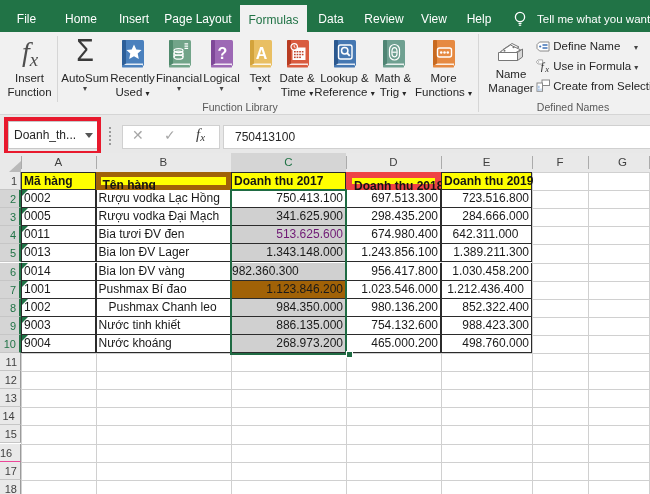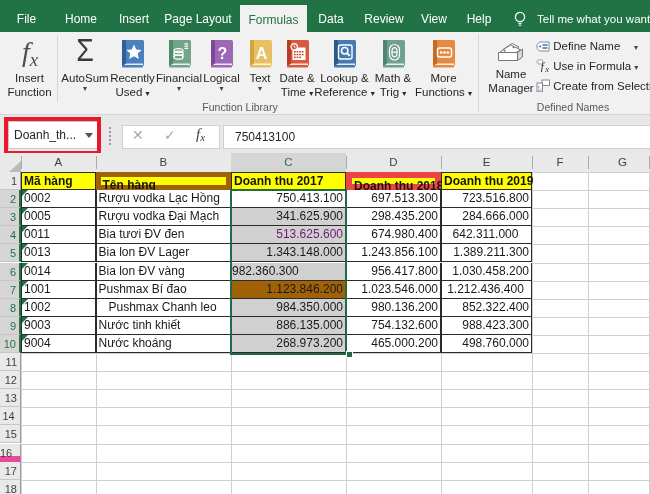--- a/index.html
+++ b/index.html
@@ -225,21 +225,21 @@
     <div style="position:absolute;left:0;top:262.5px;width:21px;height:18.1px;background:#d5d5d5;border-right:2px solid #217346;border-bottom:1px solid #c6c6c6;color:#217346;font-size:11px;text-align:right;padding-right:3px;line-height:18.1px;box-sizing:border-box">6</div>
     <div style="position:absolute;left:0;top:280.6px;width:21px;height:18.1px;background:#d5d5d5;border-right:2px solid #217346;border-bottom:1px solid #c6c6c6;color:#217346;font-size:11px;text-align:right;padding-right:3px;line-height:18.1px;box-sizing:border-box">7</div>
     <div style="position:absolute;left:0;top:298.7px;width:21px;height:18.1px;background:#d5d5d5;border-right:2px solid #217346;border-bottom:1px solid #c6c6c6;color:#217346;font-size:11px;text-align:right;padding-right:3px;line-height:18.1px;box-sizing:border-box">8</div>
     <div style="position:absolute;left:0;top:316.8px;width:21px;height:18.1px;background:#d5d5d5;border-right:2px solid #217346;border-bottom:1px solid #c6c6c6;color:#217346;font-size:11px;text-align:right;padding-right:3px;line-height:18.1px;box-sizing:border-box">9</div>
     <div style="position:absolute;left:0;top:334.9px;width:21px;height:18.1px;background:#d5d5d5;border-right:2px solid #217346;border-bottom:1px solid #c6c6c6;color:#217346;font-size:11px;text-align:right;padding-right:3px;line-height:18.1px;box-sizing:border-box">10</div>
     <div style="position:absolute;left:0;top:353.0px;width:21px;height:18.1px;background:#e9e9e9;border-right:1px solid #9b9b9b;border-bottom:1px solid #c6c6c6;color:#3f3f3f;font-size:11px;text-align:right;padding-right:3px;line-height:18.1px;box-sizing:border-box">11</div>
     <div style="position:absolute;left:0;top:371.1px;width:21px;height:18.1px;background:#e9e9e9;border-right:1px solid #9b9b9b;border-bottom:1px solid #c6c6c6;color:#3f3f3f;font-size:11px;text-align:right;padding-right:3px;line-height:18.1px;box-sizing:border-box">12</div>
     <div style="position:absolute;left:0;top:389.2px;width:21px;height:18.1px;background:#e9e9e9;border-right:1px solid #9b9b9b;border-bottom:1px solid #c6c6c6;color:#3f3f3f;font-size:11px;text-align:right;padding-right:3px;line-height:18.1px;box-sizing:border-box">13</div>
     <div style="position:absolute;left:0;top:407.3px;width:21px;height:18.1px;background:#e9e9e9;border-right:1px solid #9b9b9b;border-bottom:1px solid #c6c6c6;color:#3f3f3f;font-size:11px;text-align:center;padding-right:3px;line-height:18.1px;box-sizing:border-box">14</div>
     <div style="position:absolute;left:0;top:425.4px;width:21px;height:18.1px;background:#e9e9e9;border-right:1px solid #9b9b9b;border-bottom:1px solid #c6c6c6;color:#3f3f3f;font-size:11px;text-align:right;padding-right:3px;line-height:18.1px;box-sizing:border-box">15</div>
-    <div style="position:absolute;left:0;top:443.5px;width:21px;height:18.1px;background:#e9e9e9;border-right:1px solid #9b9b9b;border-bottom:6px solid #ec4899;color:#3f3f3f;font-size:11px;text-align:right;padding-right:19px;line-height:18.1px;box-sizing:border-box">16</div>
+    <div style="position:absolute;left:0;top:443.5px;width:21px;height:18.1px;background:#e9e9e9;border-right:1px solid #9b9b9b;border-bottom:1px solid #ec4899;color:#3f3f3f;font-size:11px;text-align:right;padding-right:19px;line-height:18.1px;box-sizing:border-box">16</div>
     <div style="position:absolute;left:0;top:461.6px;width:21px;height:18.1px;background:#e9e9e9;border-right:1px solid #9b9b9b;border-bottom:1px solid #c6c6c6;color:#3f3f3f;font-size:11px;text-align:right;padding-right:3px;line-height:18.1px;box-sizing:border-box">17</div>
     <div style="position:absolute;left:0;top:479.7px;width:21px;height:18.1px;background:#e9e9e9;border-right:1px solid #9b9b9b;border-bottom:1px solid #c6c6c6;color:#3f3f3f;font-size:11px;text-align:right;padding-right:3px;line-height:18.1px;box-sizing:border-box">18</div>
     <div style="position:absolute;left:21px;top:172.0px;width:74.5px;height:18.1px;background:#ffff00;border:1px solid #2b2b2b;box-sizing:border-box;color:#141414;font-weight:bold;font-size:12px;line-height:16.1px;padding-left:2px;white-space:nowrap">Mã hàng</div>
     <div style="position:absolute;left:95.5px;top:172.0px;width:135.5px;height:18.1px;background:#ffff00;border:5px solid #a16207;box-sizing:border-box;color:#141414;font-weight:bold;font-size:12px;line-height:16.1px;padding-left:2px;white-space:nowrap">Tên hàng</div>
     <div style="position:absolute;left:231px;top:172.0px;width:115px;height:18.1px;background:#ffff00;border:1px solid #2b2b2b;box-sizing:border-box;color:#141414;font-weight:bold;font-size:12px;line-height:16.1px;padding-left:2px;white-space:nowrap">Doanh thu 2017</div>
     <div style="position:absolute;left:346px;top:172.0px;width:95px;height:18.1px;background:#ffff00;border:6px solid #ef4444;box-sizing:border-box;color:#141414;font-weight:bold;font-size:12px;line-height:16.1px;padding-left:2px;white-space:nowrap">Doanh thu 2018</div>
     <div style="position:absolute;left:441px;top:172.0px;width:91px;height:18.1px;background:#ffff00;border:1px solid #2b2b2b;box-sizing:border-box;color:#141414;font-weight:bold;font-size:12px;line-height:16.1px;padding-left:2px;white-space:nowrap">Doanh thu 2019</div>
     <div style="position:absolute;left:21px;top:190.1px;width:74.5px;height:18.1px;background:#fff;border:1px solid #2b2b2b;border-top:none;box-sizing:border-box;color:#1a1a1a;font-size:12px;line-height:17.1px;text-align:left;padding-left:2px;white-space:nowrap;overflow:hidden"><div style="position:absolute;left:0;top:0;width:0;height:0;border-right:6px solid transparent;border-top:6px solid #1e7145"></div>0002</div>
     <div style="position:absolute;left:95.5px;top:190.1px;width:135.5px;height:18.1px;background:#fff;border:1px solid #2b2b2b;border-top:none;box-sizing:border-box;color:#1a1a1a;font-size:12px;line-height:17.1px;text-align:left;padding-left:2px;white-space:nowrap;overflow:hidden">Rượu vodka Lạc Hồng</div>
     <div style="position:absolute;left:231px;top:190.1px;width:115px;height:18.1px;background:#fff;border:1px solid #2b2b2b;border-top:none;box-sizing:border-box;color:#1a1a1a;font-size:12px;line-height:17.1px;text-align:right;padding-right:2px;white-space:nowrap;overflow:hidden">750.413.100</div>

